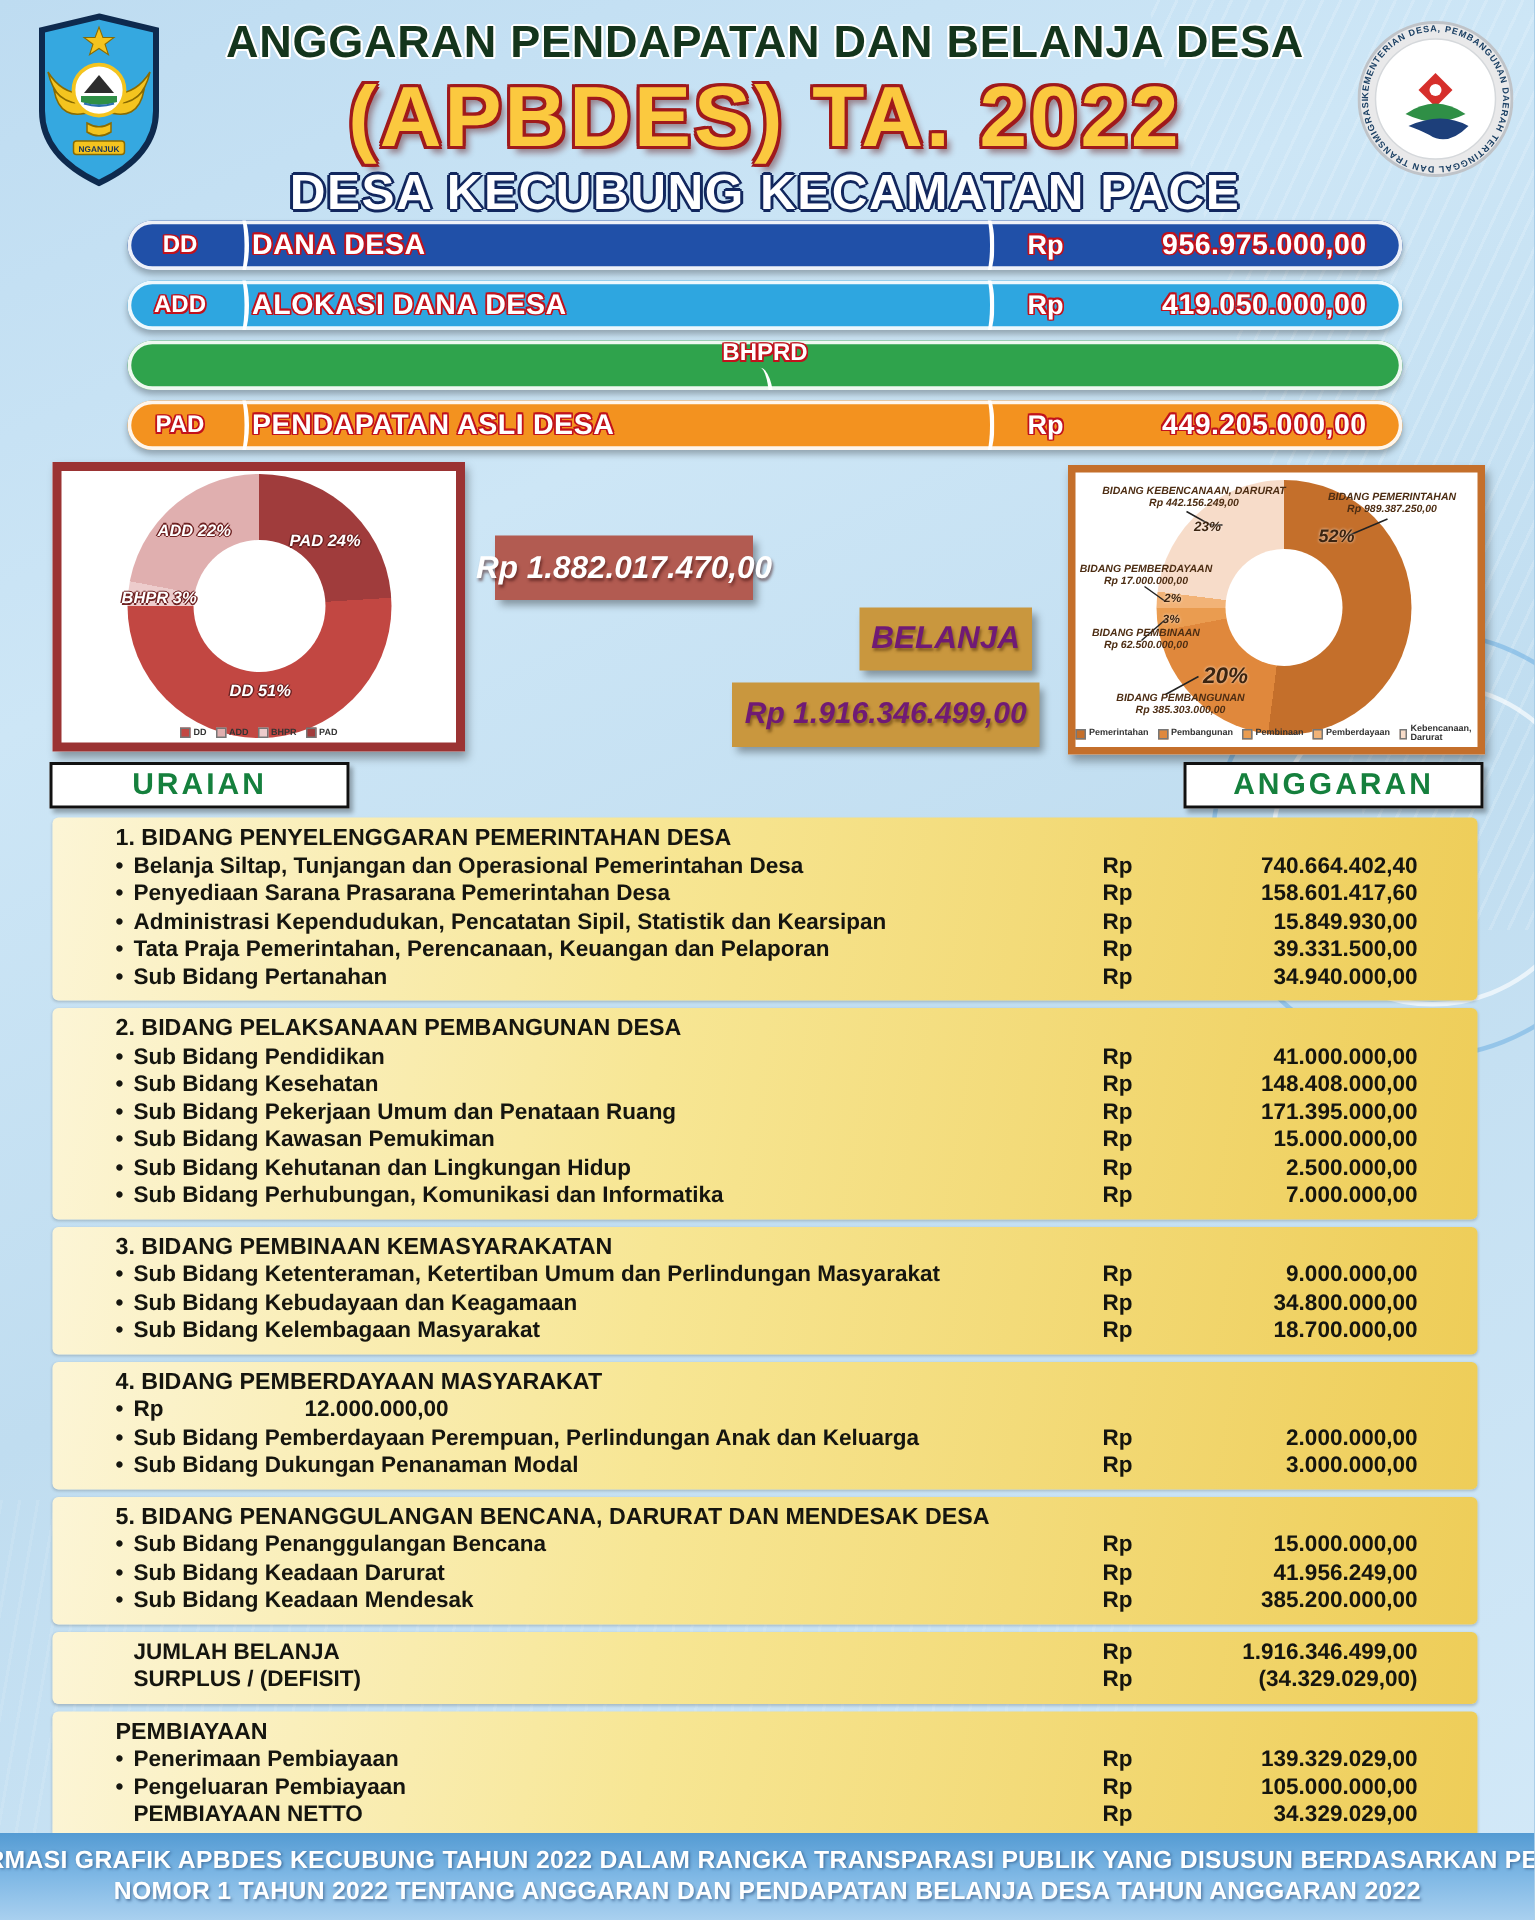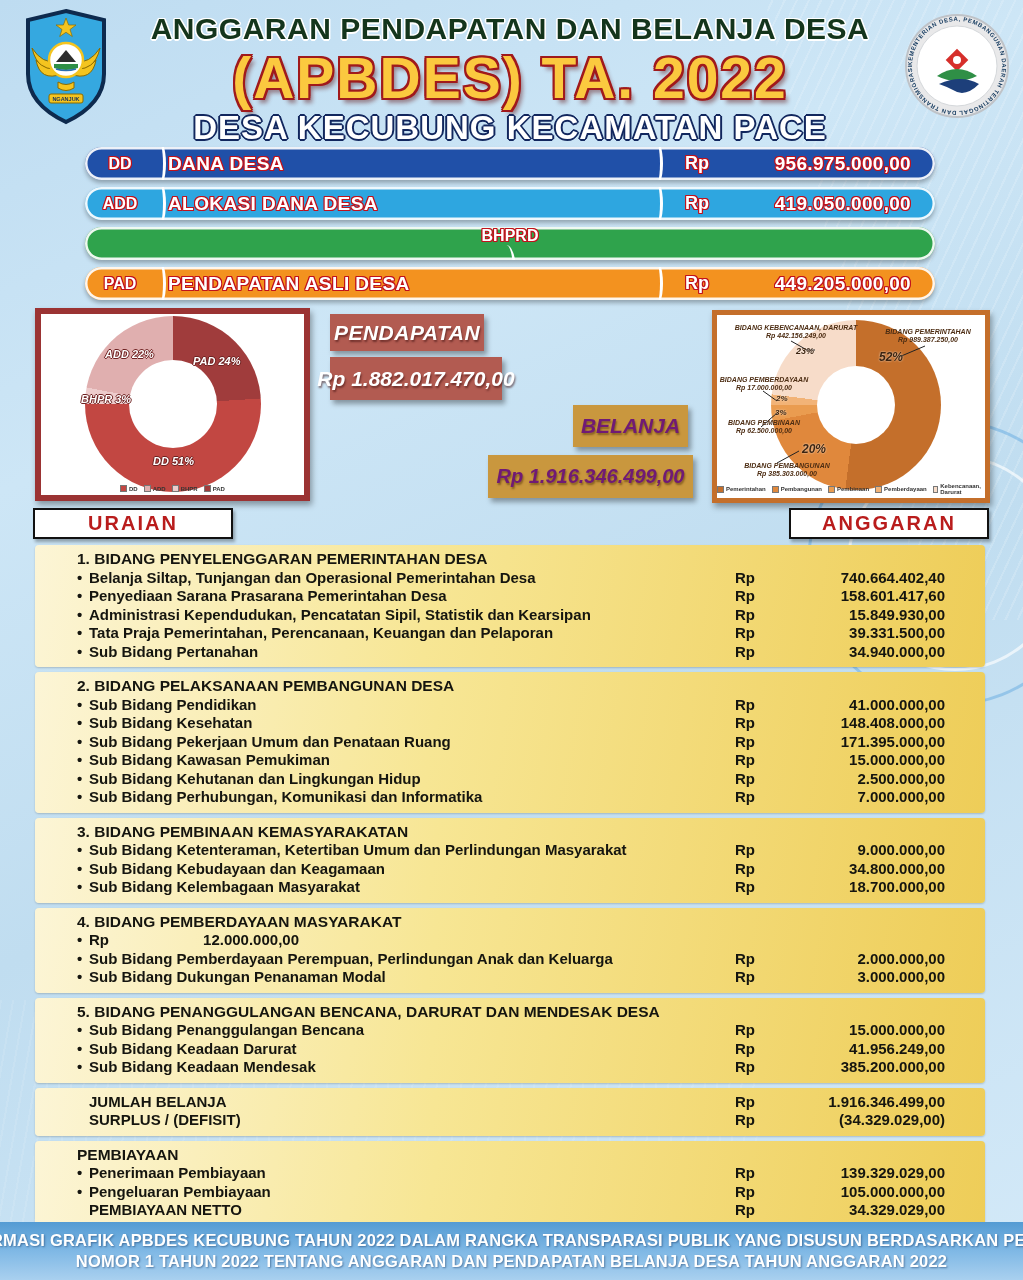--- a/index.html
+++ b/index.html
@@ -63,38 +63,38 @@
   .c-pem{left:156px;top:13px;width:110px;}
   .c-pbd{left:0px;top:61px;width:94px;}
   .c-pbn{left:2px;top:104px;width:90px;}
   .c-pbg{left:14px;top:147px;width:112px;}
   .pct{position:absolute;font-weight:bold;font-style:italic;color:#3c2410;white-space:nowrap;
     text-shadow:0 0 2px rgba(255,255,255,.8);}
   .p-52{left:162px;top:35px;font-size:12px;}
   .p-23{left:79px;top:31px;font-size:9px;}
   .p-2{left:59px;top:79px;font-size:8px;}
   .p-3{left:58px;top:93px;font-size:8px;}
-  .p-20{left:85px;top:127px;font-size:12px;}
+  .p-20{left:85px;top:127px;font-size:15px;}
   .lines{position:absolute;left:0;top:0;pointer-events:none;}
 
   
   .redbox{position:absolute;background:#b25b51;box-shadow:3px 4px 5px rgba(0,0,0,.35);color:#fff;
     font-style:italic;font-weight:bold;display:flex;align-items:center;justify-content:center;
     text-shadow:1px 2px 2px rgba(60,15,15,.55);white-space:nowrap;}
   .tanbox{position:absolute;background:#c9973e;box-shadow:3px 4px 5px rgba(0,0,0,.35);color:#701a75;
     font-style:italic;font-weight:bold;display:flex;align-items:center;justify-content:center;
     text-shadow:1px 2px 2px rgba(80,50,10,.55);white-space:nowrap;}
   .pendapatan-box{left:330px;top:314px;width:154px;height:37px;font-size:21px;letter-spacing:.5px;}
   .pendapatan-amt{left:330px;top:357px;width:172px;height:43px;font-size:21px;}
   .belanja-box{left:573px;top:405px;width:115px;height:42px;font-size:21px;}
   .belanja-amt{left:488px;top:455px;width:205px;height:43px;font-size:20px;}
 
   
   .h-col{position:absolute;top:508px;height:31px;background:#fff;border:2.5px solid #111;box-sizing:border-box;
-    display:flex;align-items:center;justify-content:center;font-size:20px;font-weight:bold;letter-spacing:2px;color:#b91c1c;
+    display:flex;align-items:center;justify-content:center;font-size:20px;font-weight:bold;letter-spacing:2px;color:#15803d;
     box-shadow:2px 3px 3px rgba(0,0,0,.3);}
   .h-uraian{left:33px;width:200px;}
   .h-anggaran{left:789px;width:200px;}
   .table{position:absolute;left:35px;top:545px;width:950px;}
   .band{background:linear-gradient(100deg,#fcf5d6 0%,#f7e694 42%,#eecd58 100%);border-radius:4px;
     padding:5px 40px 6px 42px;margin-bottom:5px;box-shadow:0 1px 2px rgba(0,0,0,.18);}
   .band-title{font-size:15.5px;font-weight:bold;color:#15150f;line-height:18.5px;}
   .trow{display:flex;line-height:18.5px;font-size:15px;font-weight:bold;color:#15150f;}
   .t-bullet{width:12px;flex:none;}
   .t-label{flex:1;white-space:nowrap;overflow:hidden;}
@@ -220,21 +220,20 @@
           <i class="sw" style="background: rgb(237, 204, 204);"></i>
           <em>BHPR</em>
         </span>
         <span class="lg-item">
           <i class="sw" style="background: rgb(160, 60, 60);"></i>
           <em>PAD</em>
         </span>
       </div>
   </div>
 
-  <div class="redbox pendapatan-box">PENDAPATAN</div>
   <div class="redbox pendapatan-amt">Rp  1.882.017.470,00</div>
   <div class="tanbox belanja-box">BELANJA</div>
   <div class="tanbox belanja-amt">Rp  1.916.346.499,00</div>
 
   <div class="chart-right">
     <div class="donut" style="background: conic-gradient(rgb(196, 111, 43) 0deg, rgb(196, 111, 43) 187.2deg, rgb(224, 136, 60) 187.2deg, rgb(224, 136, 60) 259.2deg, rgb(234, 156, 80) 259.2deg, rgb(234, 156, 80) 270deg, rgb(242, 179, 119) 270deg, rgb(242, 179, 119) 277.2deg, rgb(247, 220, 201) 277.2deg, rgb(247, 220, 201) 360deg);"></div>
     <svg class="lines" width="268" height="183">
       <polyline points="74,26 90,35 98,35" fill="none" stroke="#222" stroke-width="1"></polyline>
       <polyline points="208,31 182,42" fill="none" stroke="#222" stroke-width="1"></polyline>
       <polyline points="46,76 60,86" fill="none" stroke="#222" stroke-width="1"></polyline>

